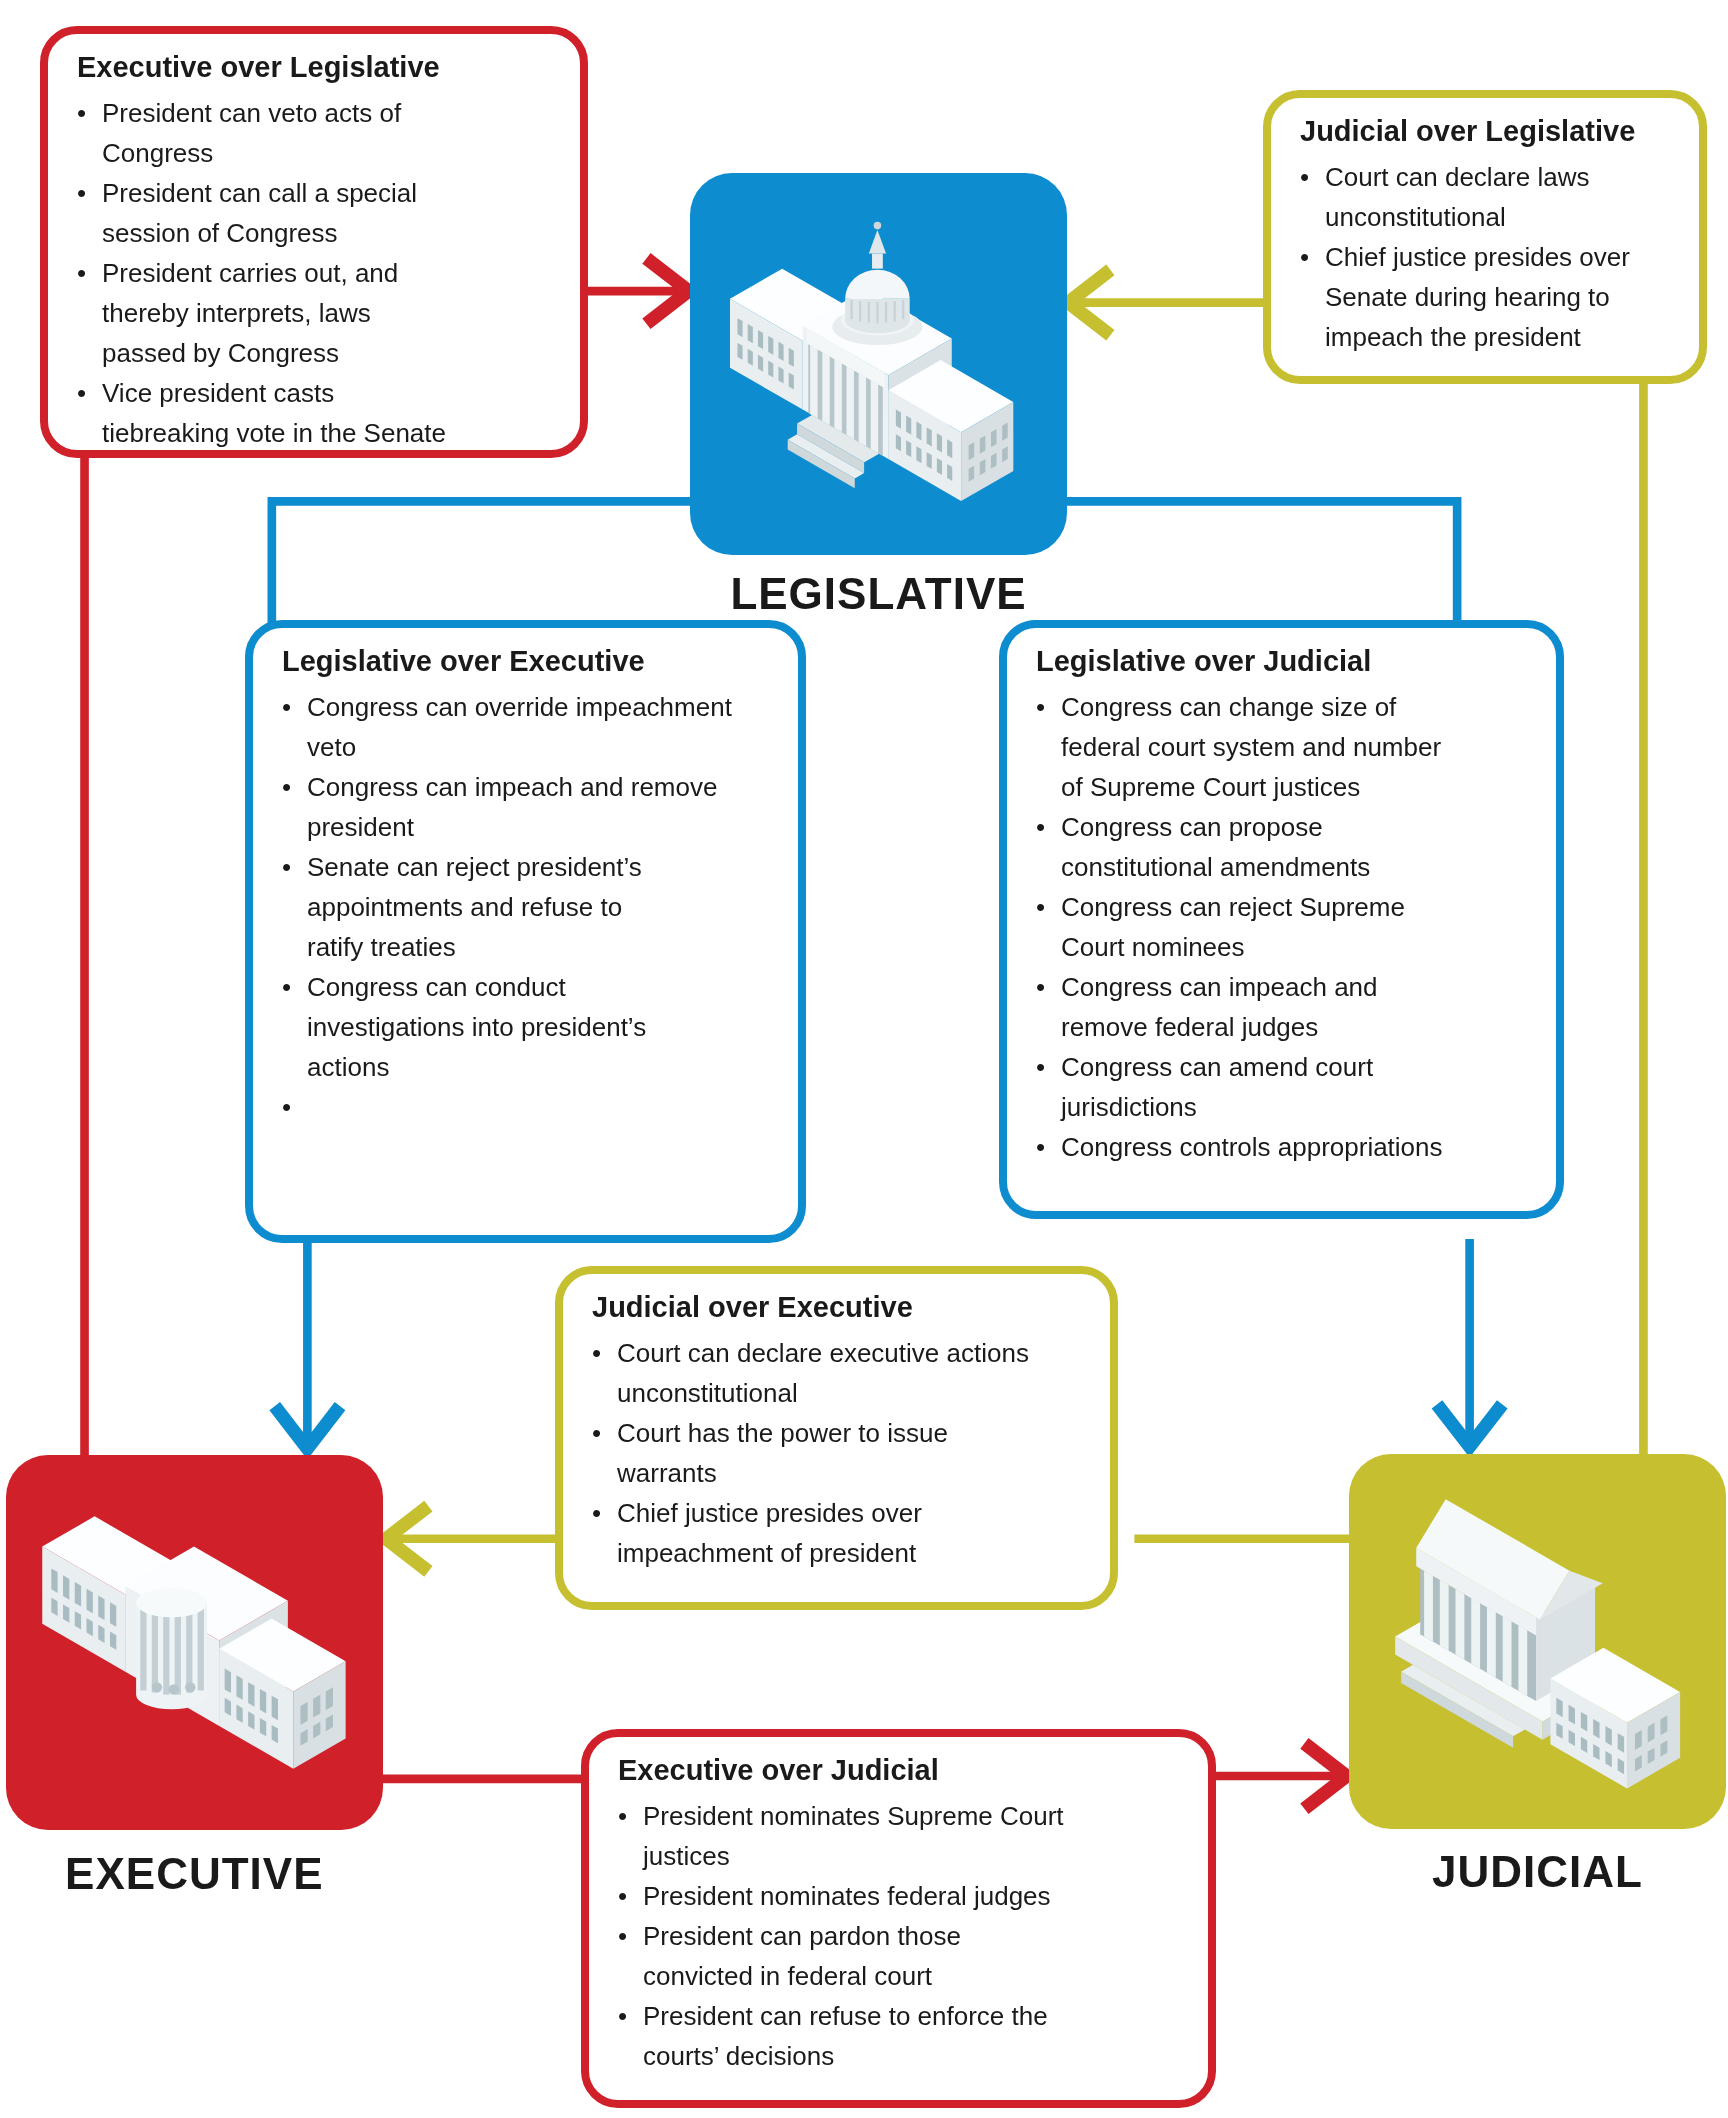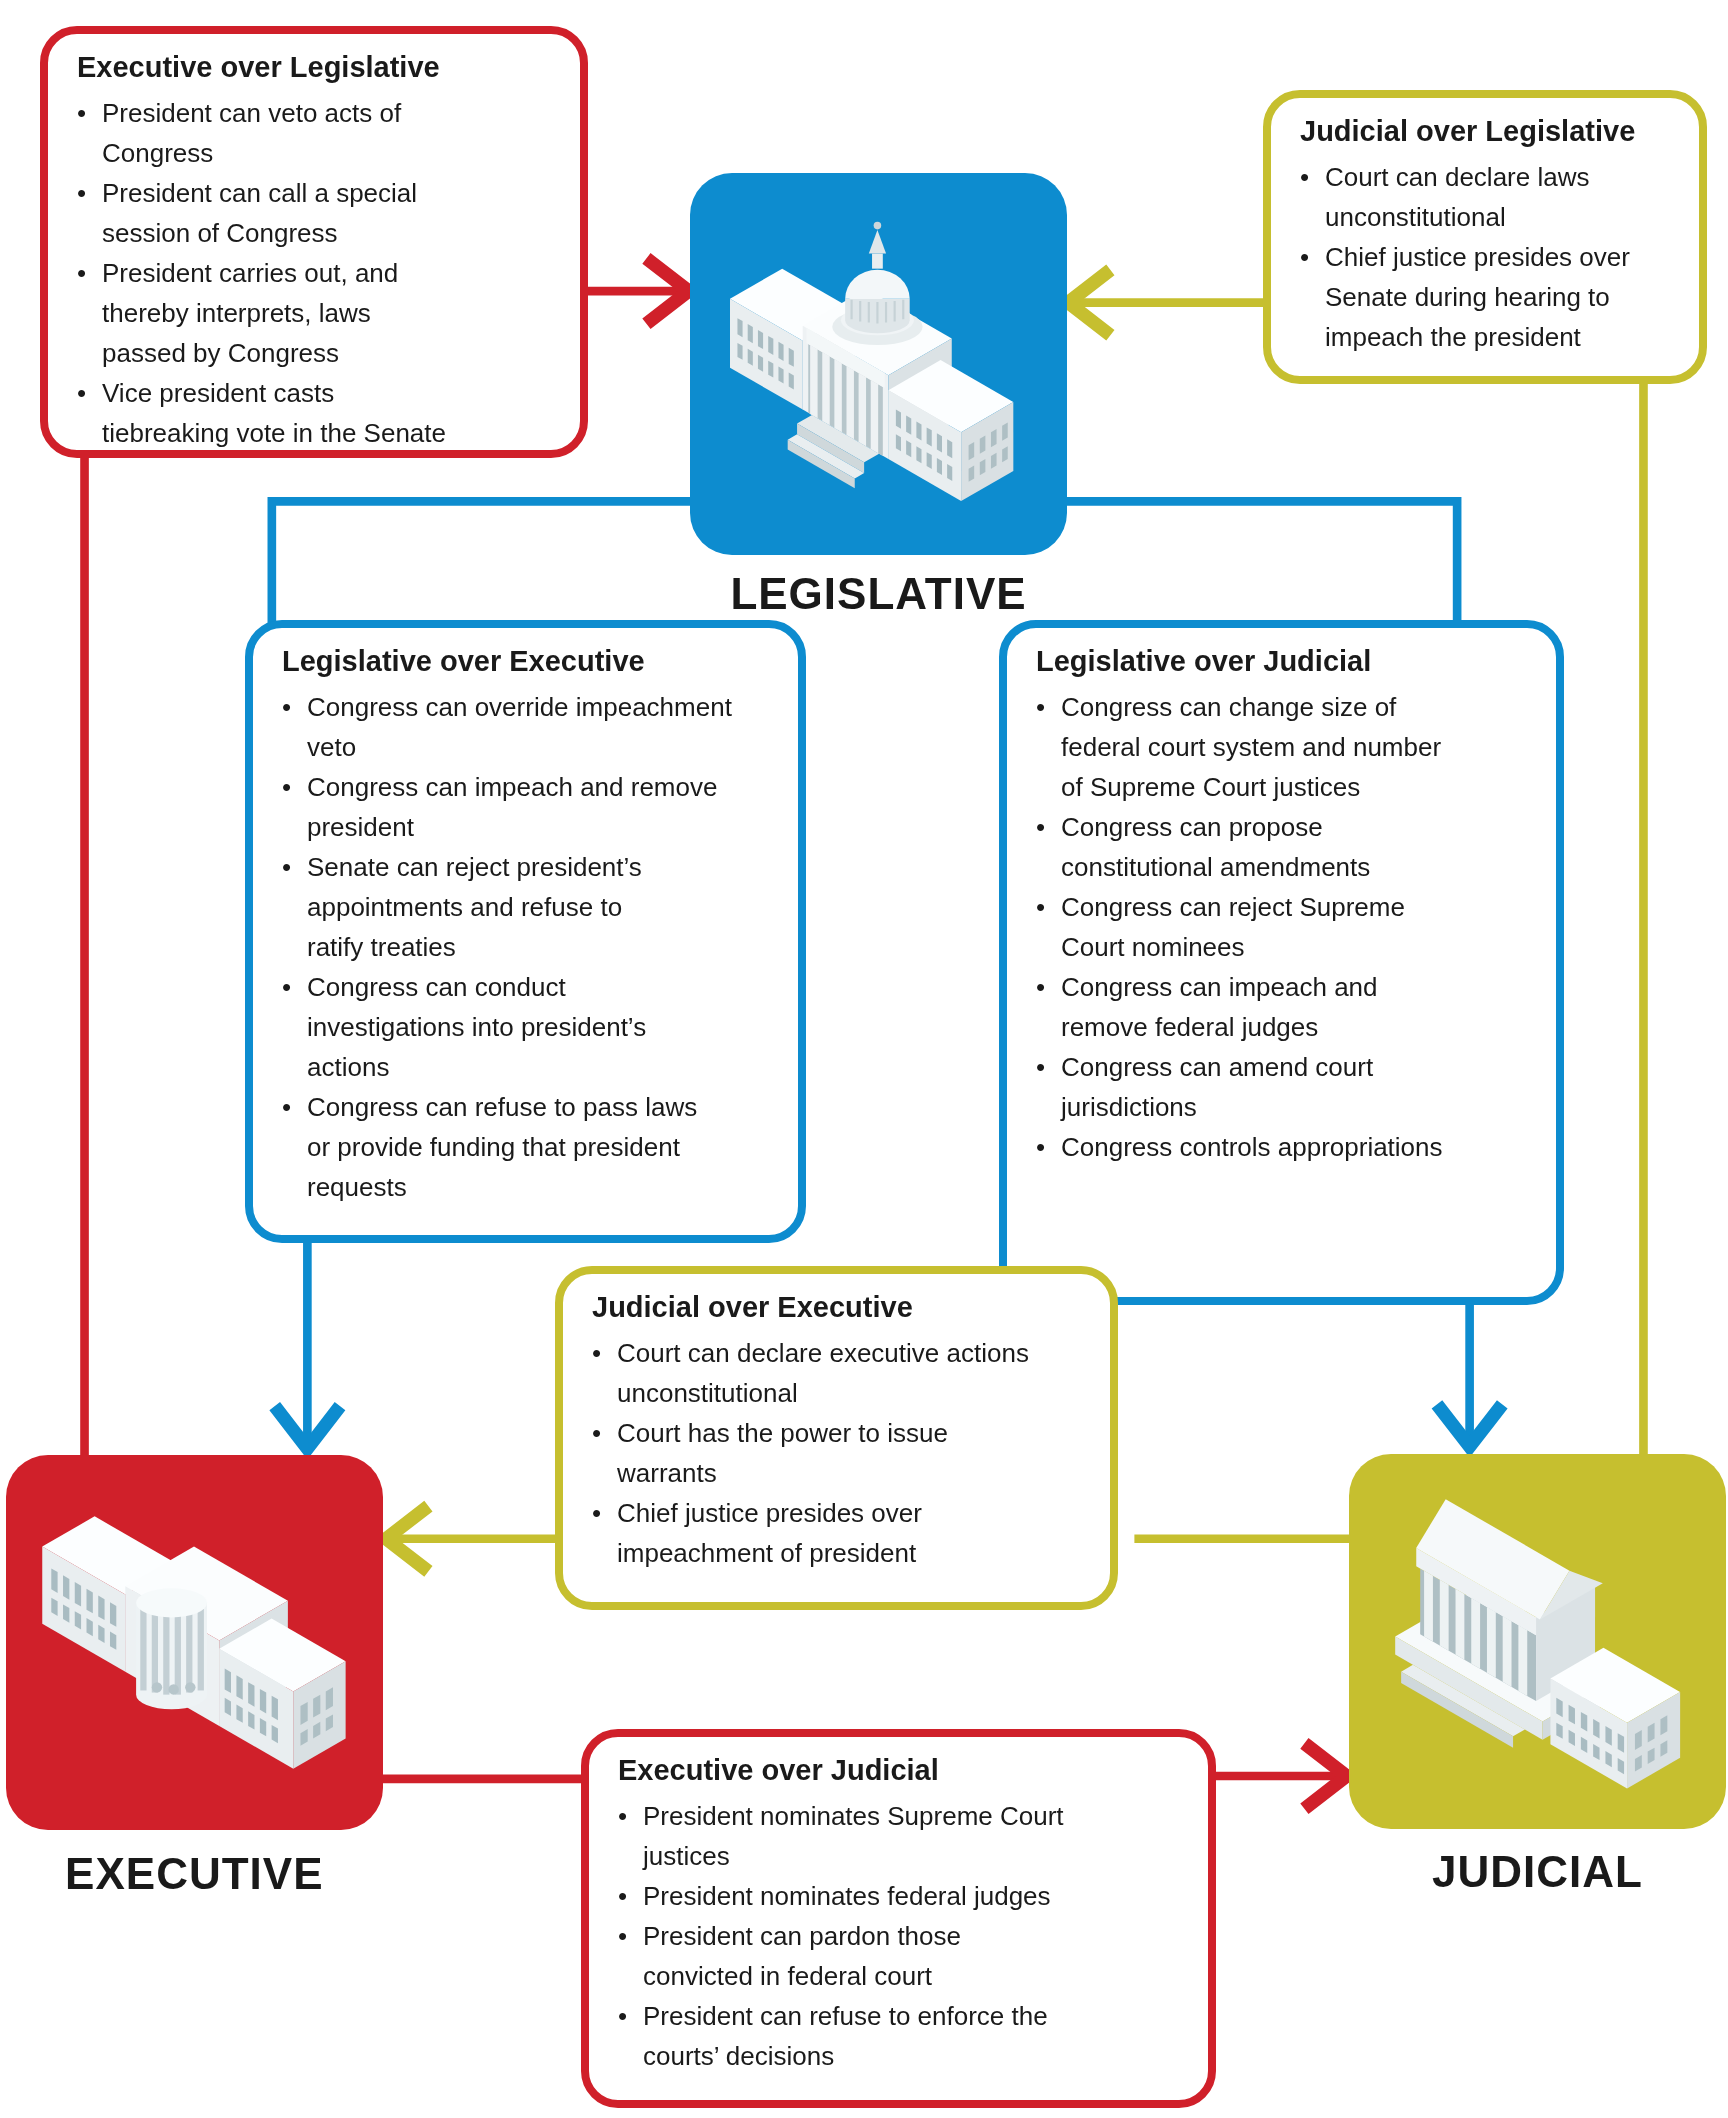--- a/index.html
+++ b/index.html
@@ -378,27 +378,24 @@
 ratify treaties</span>
       </div>
     <div class="bullet">
         <span class="marker">•</span>
         <span class="btext">Congress can conduct
 investigations into president’s
 actions</span>
       </div>
     <div class="bullet">
         <span class="marker">•</span>
-        <span class="btext">Congress can refuse to pass laws
-or provide funding that president
-requests</span>
-      </div>
-  </section>
-
-  <section class="panel blue" style="left:999px;top:620px;width:565px;height:685px;">
+      </div>
+  </section>
+
+  <section class="panel blue" style="left:999px;top:620px;width:565px;height:599px;">
     <h2 class="ptitle">Legislative over Judicial</h2>
     <div class="bullet">
         <span class="marker">•</span>
         <span class="btext">Congress can change size of
 federal court system and number
 of Supreme Court justices</span>
       </div>
     <div class="bullet">
         <span class="marker">•</span>
         <span class="btext">Congress can propose

